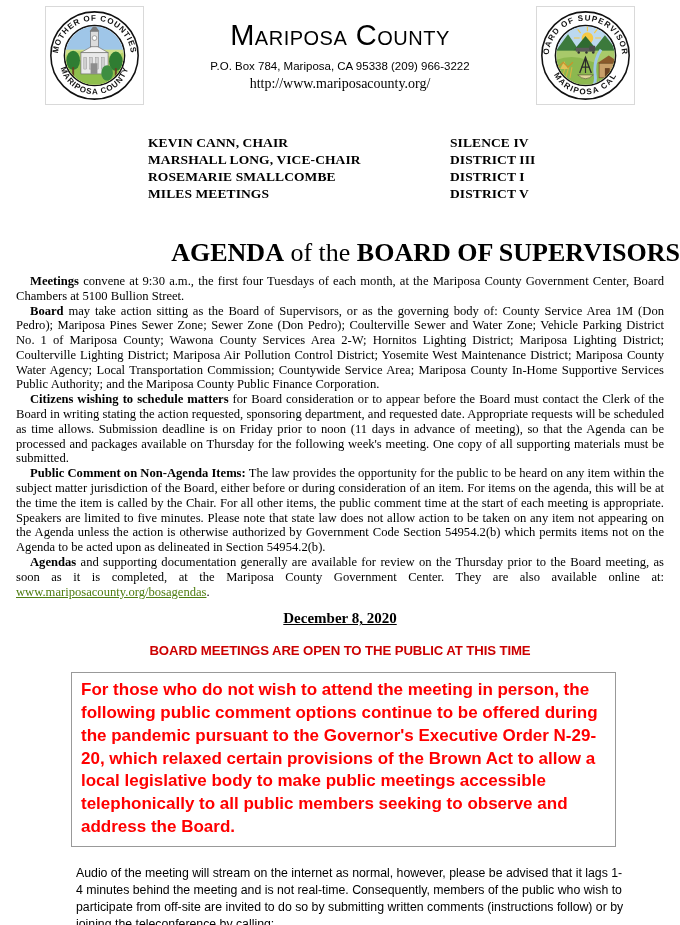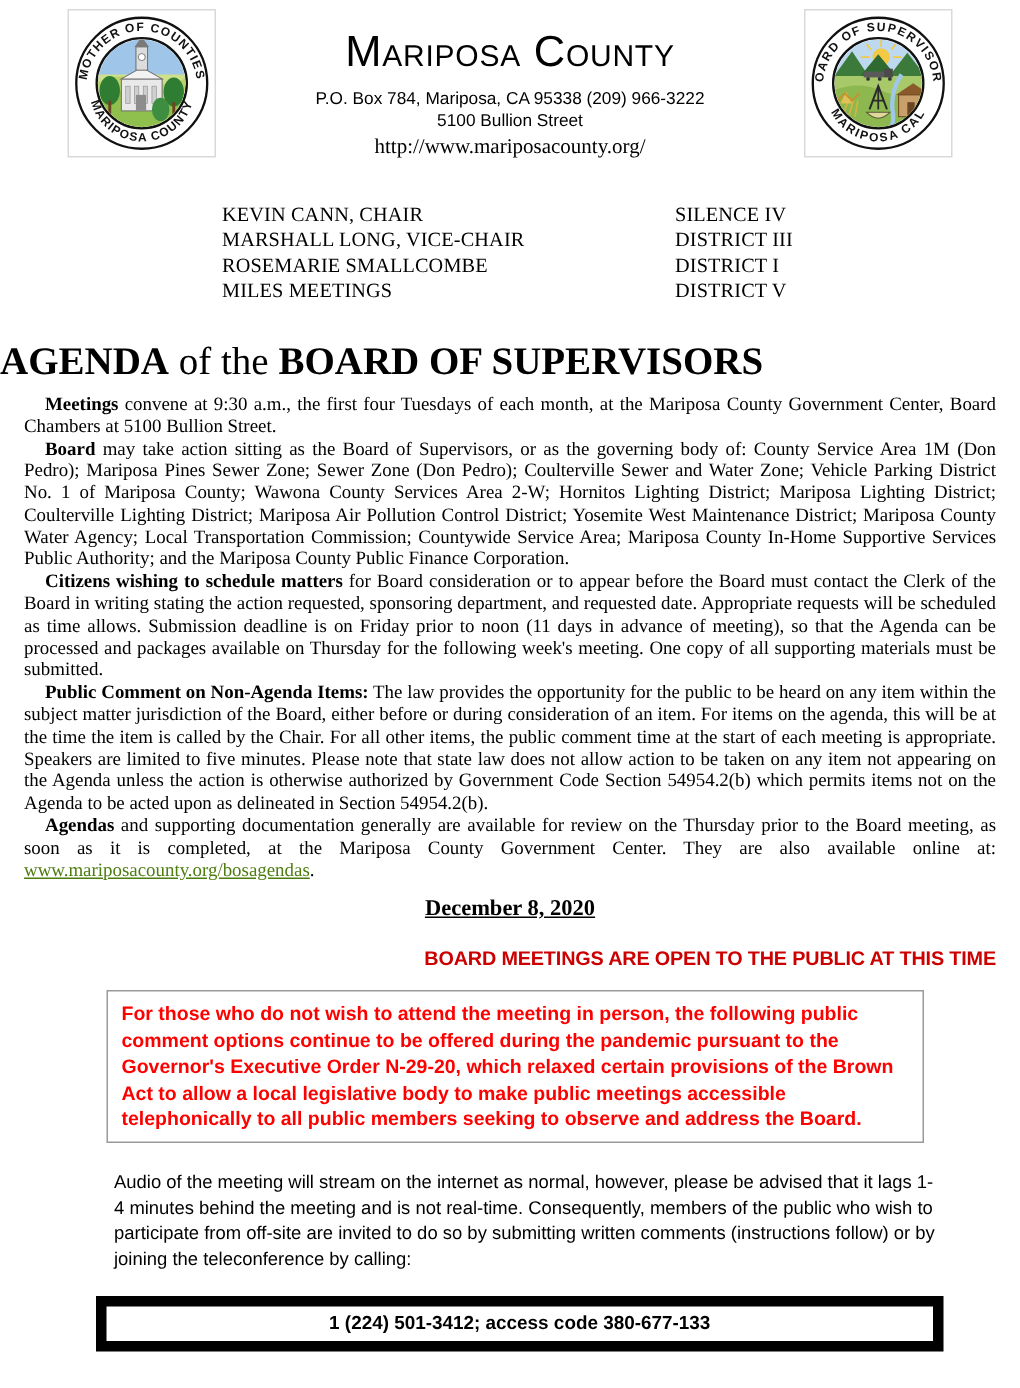--- a/index.html
+++ b/index.html
@@ -76,36 +76,36 @@
     margin-top: 1px;
   }
 
   
   .supervisors {
     margin: 12px 0 0 0;
     padding: 0 0 0 0;
     width: 100%;
     border-collapse: collapse;
     font-family: "Liberation Serif", "DejaVu Serif", serif;
-    font-weight: normal;
+    font-weight: bold;
     font-size: 13.5px;
     letter-spacing: 0.1px;
   }
   .supervisors td {
     padding: 0.5px 0;
     line-height: 1.21;
     vertical-align: top;
   }
   .sup-name     { padding-left: 148px !important; white-space: nowrap; }
   .sup-district { padding-left: 0 !important; white-space: nowrap; width: 230px; }
 
   
   .agenda-title {
-    text-align: left;
-    margin-top: 24px;
+    text-align: right;
+    margin-top: 36px;
     margin-bottom: 6px;
     font-family: "Liberation Serif", "DejaVu Serif", serif;
     font-size: 26px;
     line-height: 1.1;
     white-space: nowrap;
   }
   .agenda-title .b { font-weight: bold; }
   .agenda-title .n { font-weight: normal; }
 
   
@@ -143,36 +143,36 @@
     margin-top: 10px;
     font-family: "Liberation Serif", "DejaVu Serif", serif;
     font-size: 15px;
     font-weight: bold;
     text-decoration: underline;
     line-height: 1.2;
   }
 
   
   .open-notice {
-    text-align: right;
+    text-align: center;
     margin-top: 16px;
     color: #cc0000;
     font-family: "Liberation Sans", "DejaVu Sans", sans-serif;
     font-size: 13.2px;
     font-weight: bold;
     line-height: 1.2;
     letter-spacing: -0.1px;
   }
   .red-box {
     margin: 13px 48px 0 55px;
     border: 1px solid #999999;
     padding: 6px 9px 7px 9px;
     color: #ff0000;
     font-family: "Liberation Sans", "DejaVu Sans", sans-serif;
-    font-size: 13px;
+    font-size: 17px;
     font-weight: bold;
     line-height: 1.34;
     box-sizing: border-box;
   }
 
   
   .audio-para {
     margin: 18px 40px 0 60px;
     font-family: "Liberation Sans", "DejaVu Sans", sans-serif;
     font-size: 12.3px;
@@ -237,21 +237,20 @@
         </text>
         <text font-family="Liberation Sans, sans-serif" font-size="8.3" font-weight="bold" fill="#111111" letter-spacing="0.9">
           <textPath href="#arcBotL" startOffset="50%" text-anchor="middle">MARIPOSA COUNTY</textPath>
         </text>
       </svg>
     </div>
 
     <div class="header-center">
       <div class="county-title">Mariposa County</div>
       <div class="addr-line">P.O. Box 784, Mariposa, CA 95338 (209) 966-3222</div>
-      <div class="addr-line2">5100 Bullion Street</div>
       <div class="url-line">http://www.mariposacounty.org/</div>
     </div>
 
     <div class="seal-box seal-right">
       <svg viewBox="0 0 100 100" xmlns="http://www.w3.org/2000/svg">
         <defs>
           <path id="arcTopR" d="M 12,52 A 38,38 0 0 1 88,52" fill="none"></path>
           <path id="arcBotR" d="M 14,54 A 36,36 0 0 0 86,54" fill="none"></path>
           <clipPath id="innerClipR">
               <circle cx="50" cy="50" r="30"></circle>

